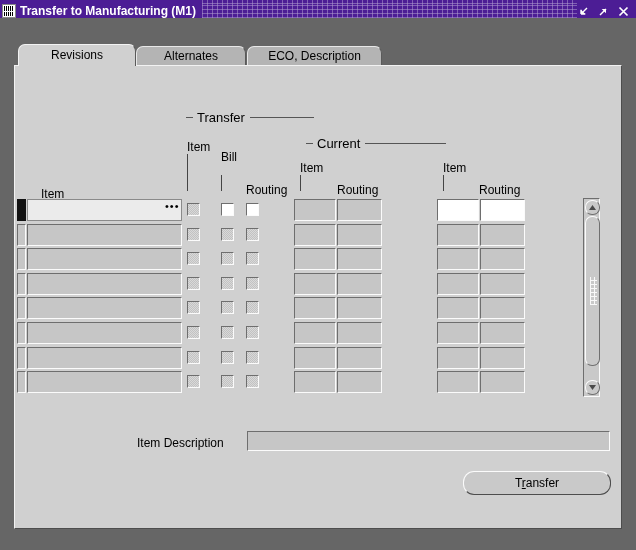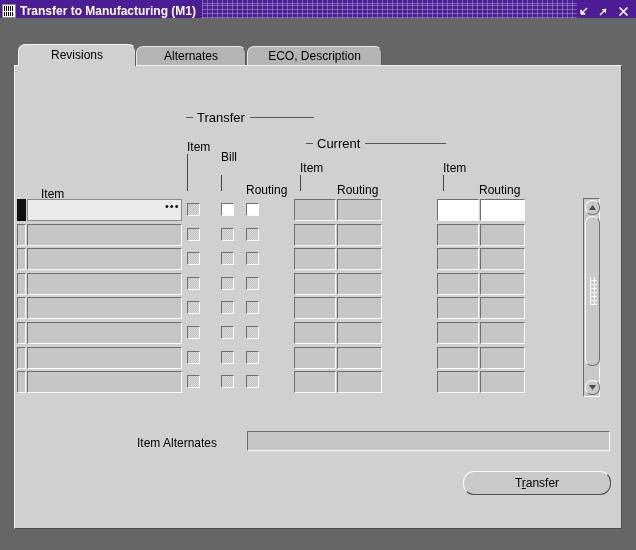--- a/index.html
+++ b/index.html
@@ -538,21 +538,21 @@
           </svg>
       </div>
       <div class="sthumb" style="top:17px; height:150px;"></div>
       <div class="sarrow" style="top:181px;">
         <svg width="9" height="7" viewBox="0 0 9 7">
             <path d="M4.5 6 L1 1 L8 1 Z" fill="#4a4a4a"></path>
           </svg>
       </div>
     </div>
 
-    <div class="deslabel" style="left:122px; top:370px;">Item Alternates</div>
+    <div class="deslabel" style="left:122px; top:370px;">Item Description</div>
     <div class="fld" style="left:232px; top:365px; width:363px; height:20px;">
       <span style="position:absolute;left:4px;top:3px;font-size:12px;color:#000;"></span>
     </div>
 
     <div class="pbtn" style="left:448px; top:405px; width:148px; height:24px;">
       <span><span>T</span><span class="mn">r</span><span>ansfer</span></span>
     </div>
 
   </div>
 </div>

